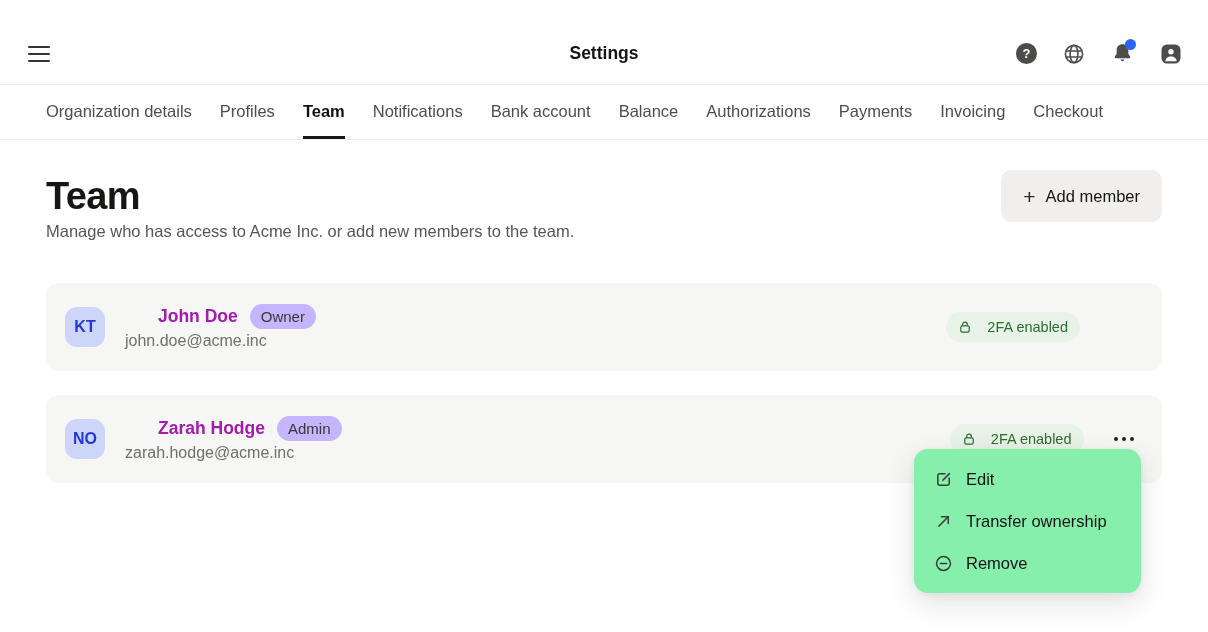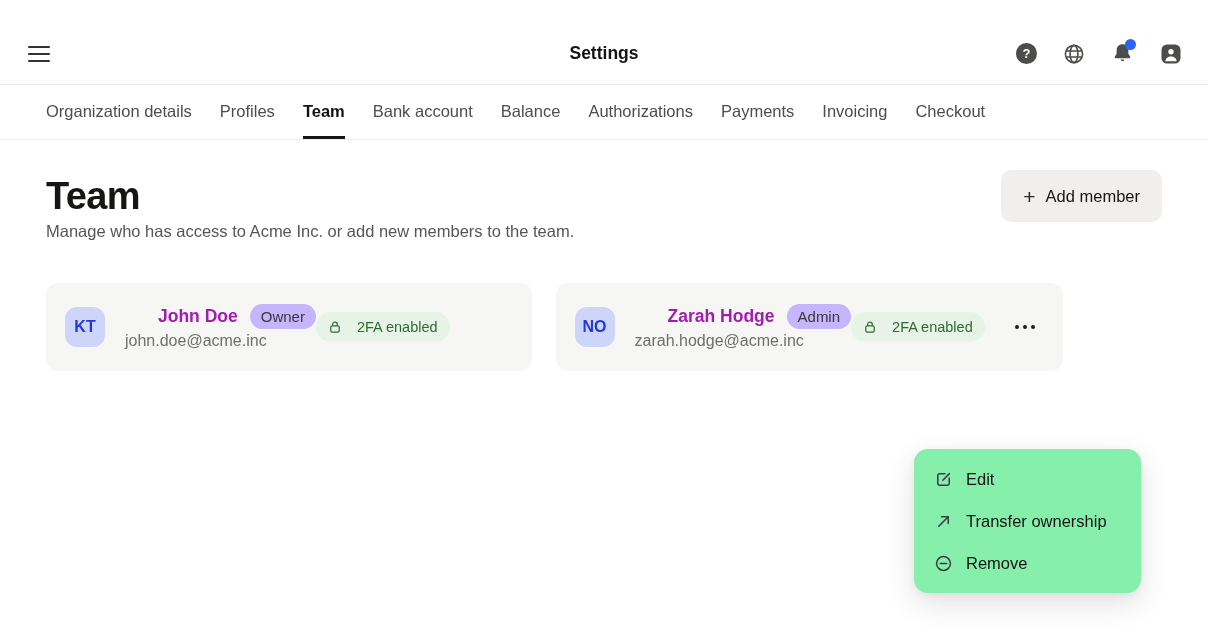--- a/index.html
+++ b/index.html
@@ -79,21 +79,21 @@
     height: 52px;
     display: flex; align-items: center; gap: 10px;
     background: #f0efed; border: none; border-radius: 10px;
     padding: 0 22px; cursor: pointer;
     font-family: inherit; font-size: 16.5px; color: #161615;
   }
   .plus-glyph { font-size: 21px; font-weight: 400; line-height: 1; color: #2a2a29; }
   .page-subtitle { font-size: 16.5px; color: #565655; }
 
   
-  .member-list { margin-top: 42px; display: flex; flex-direction: row; gap: 24px; }
+  .member-list { margin-top: 42px; display: flex; flex-direction: column; gap: 24px; }
   .member-card {
     height: 88px; border-radius: 12px; background: #f6f6f4;
     display: flex; align-items: center;
     padding: 0 28px 0 19px;
   }
   .avatar {
     width: 40px; height: 40px; border-radius: 12px;
     background: #cdd6f8; color: #2537d8;
     font-size: 16px; font-weight: 600;
     display: flex; align-items: center; justify-content: center;
@@ -173,20 +173,21 @@
         <path d="M5.4 18.2c0-3.1 2.6-4.8 5.6-4.8s5.6 1.7 5.6 4.8z" fill="#ffffff"></path>
       </svg>
     </button>
   </div>
 </div>
 
 <div class="tabs">
   <div class="tab">Organization details</div>
   <div class="tab">Profiles</div>
   <div class="tab active">Team</div>
+  <div class="tab">Notifications</div>
   <div class="tab">Bank account</div>
   <div class="tab">Balance</div>
   <div class="tab">Authorizations</div>
   <div class="tab">Payments</div>
   <div class="tab">Invoicing</div>
   <div class="tab">Checkout</div>
 </div>
 
 <div class="main">
   <div class="heading-row">

